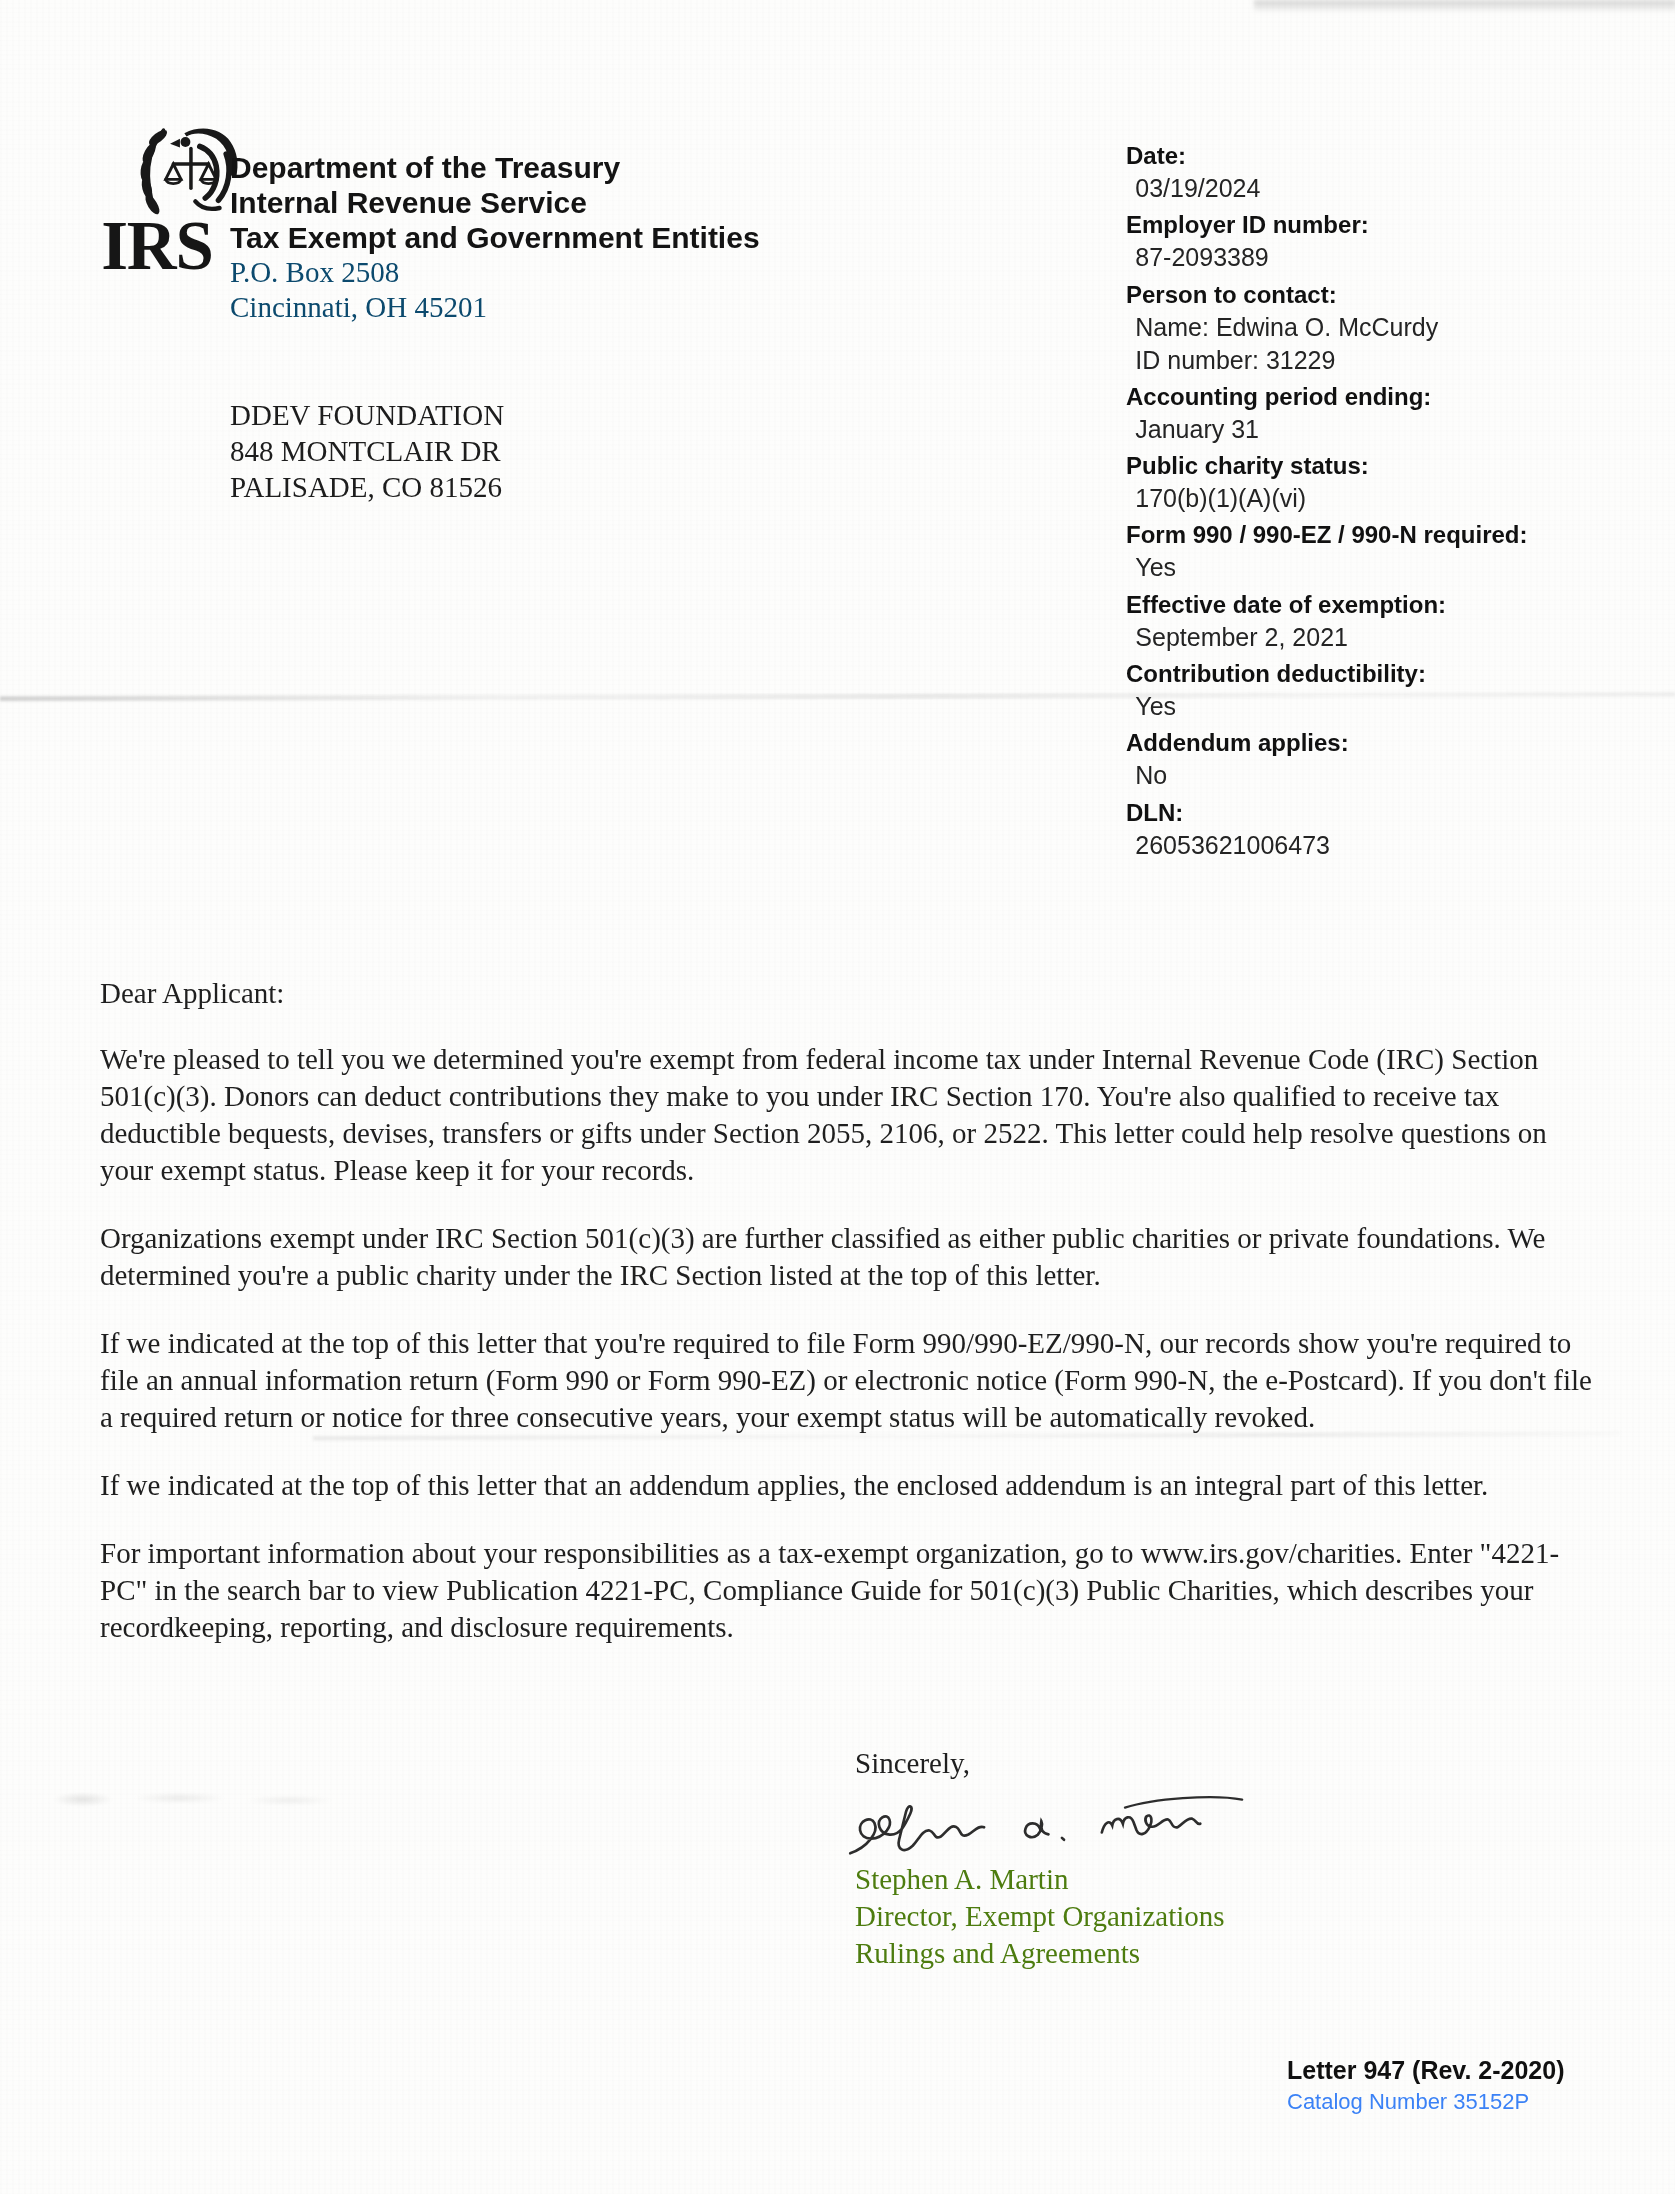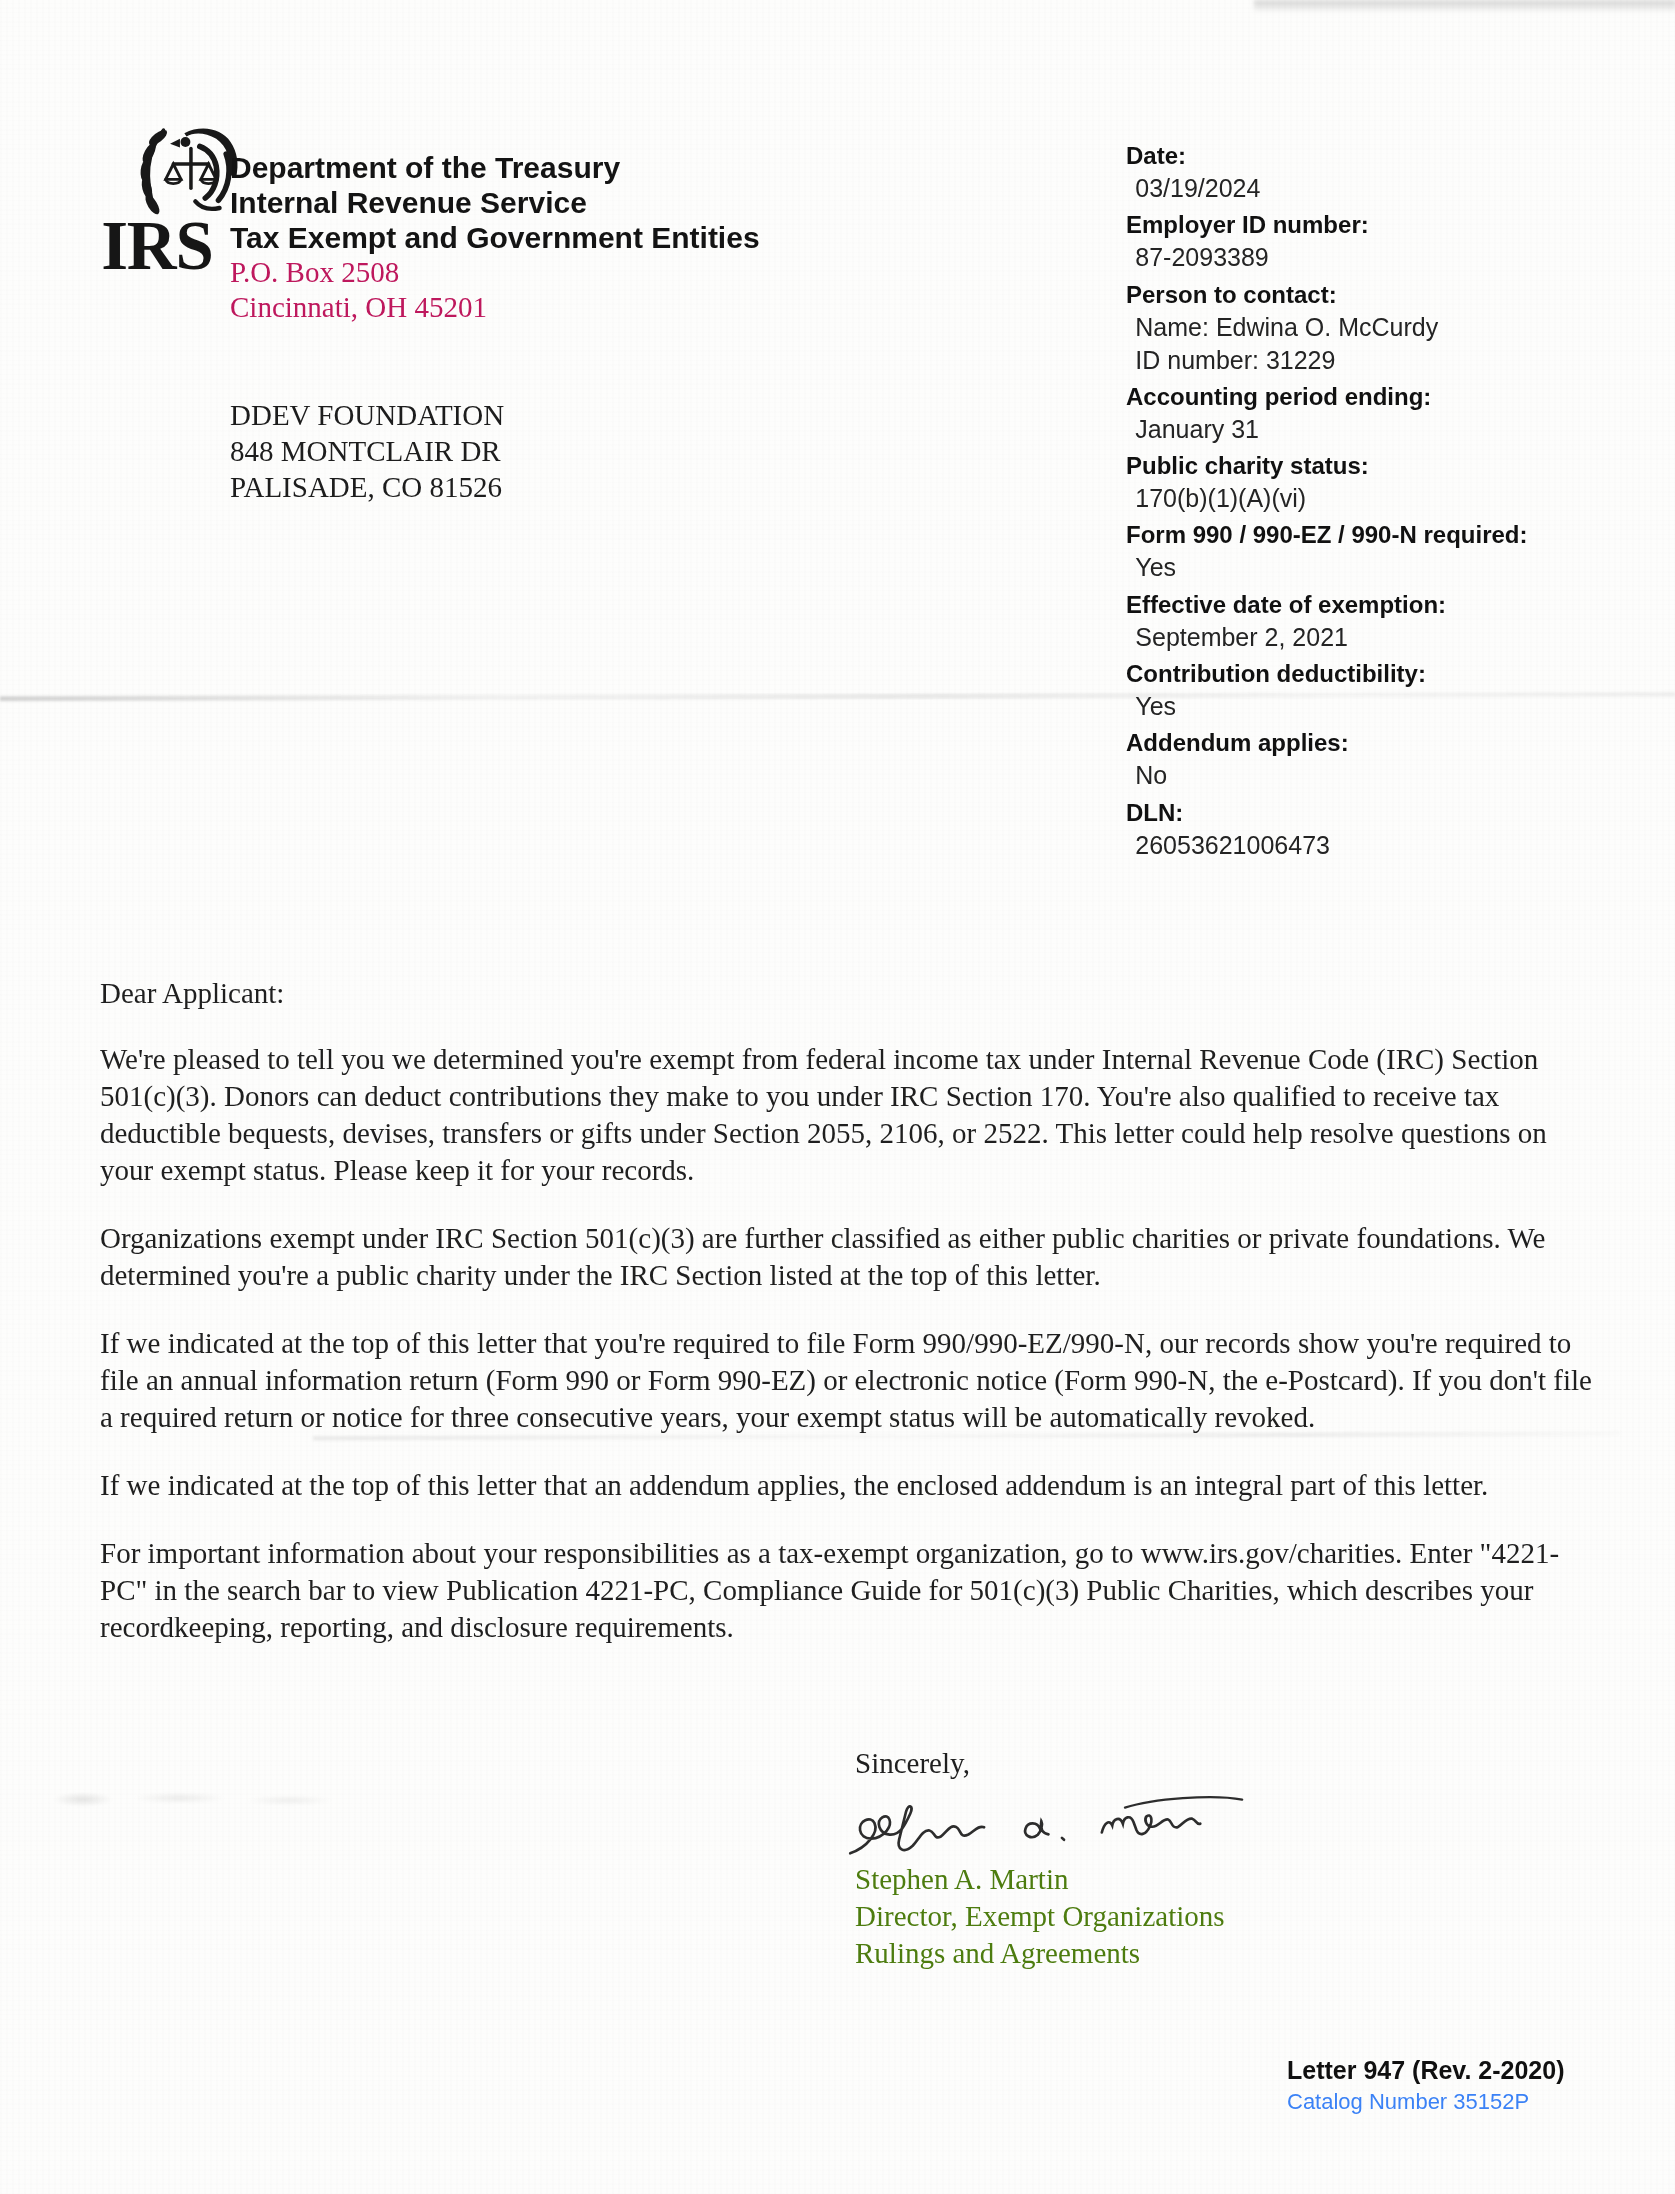--- a/index.html
+++ b/index.html
@@ -23,21 +23,21 @@
   
   .logo{position:absolute;left:100px;top:119px;width:227px;height:180px;}
   .logo svg{position:absolute;left:33px;top:1.3px;}
   .logo-text{
     position:absolute;left:1.3px;top:93px;
     font:700 69px/69px "Liberation Serif", serif;
     letter-spacing:-1.3px;color:#161616;
   }
   .agency{position:absolute;left:230px;top:124px;margin-top:26px;}
   .agency-bold{font:700 30px/35px "Liberation Sans", sans-serif;color:#141414;}
-  .agency-serif{font:400 29px/35px "Liberation Serif", serif;color:#be185d;}
+  .agency-serif{font:400 29px/35px "Liberation Serif", serif;color:#0c4a6e;}
 
   
   .recipient{position:absolute;left:230px;top:397px;font:400 29px/36px "Liberation Serif", serif;color:#1d1d1d;}
 
   
   .info-panel{position:absolute;left:1126px;top:139px;width:520px;}
   .info-group{margin-bottom:3.3px;}
   .info-label{font:700 24px/33px "Liberation Sans", sans-serif;color:#111;}
   .info-value{font:400 25px/33px "Liberation Sans", sans-serif;color:#242424;padding-left:9.3px;}
 

